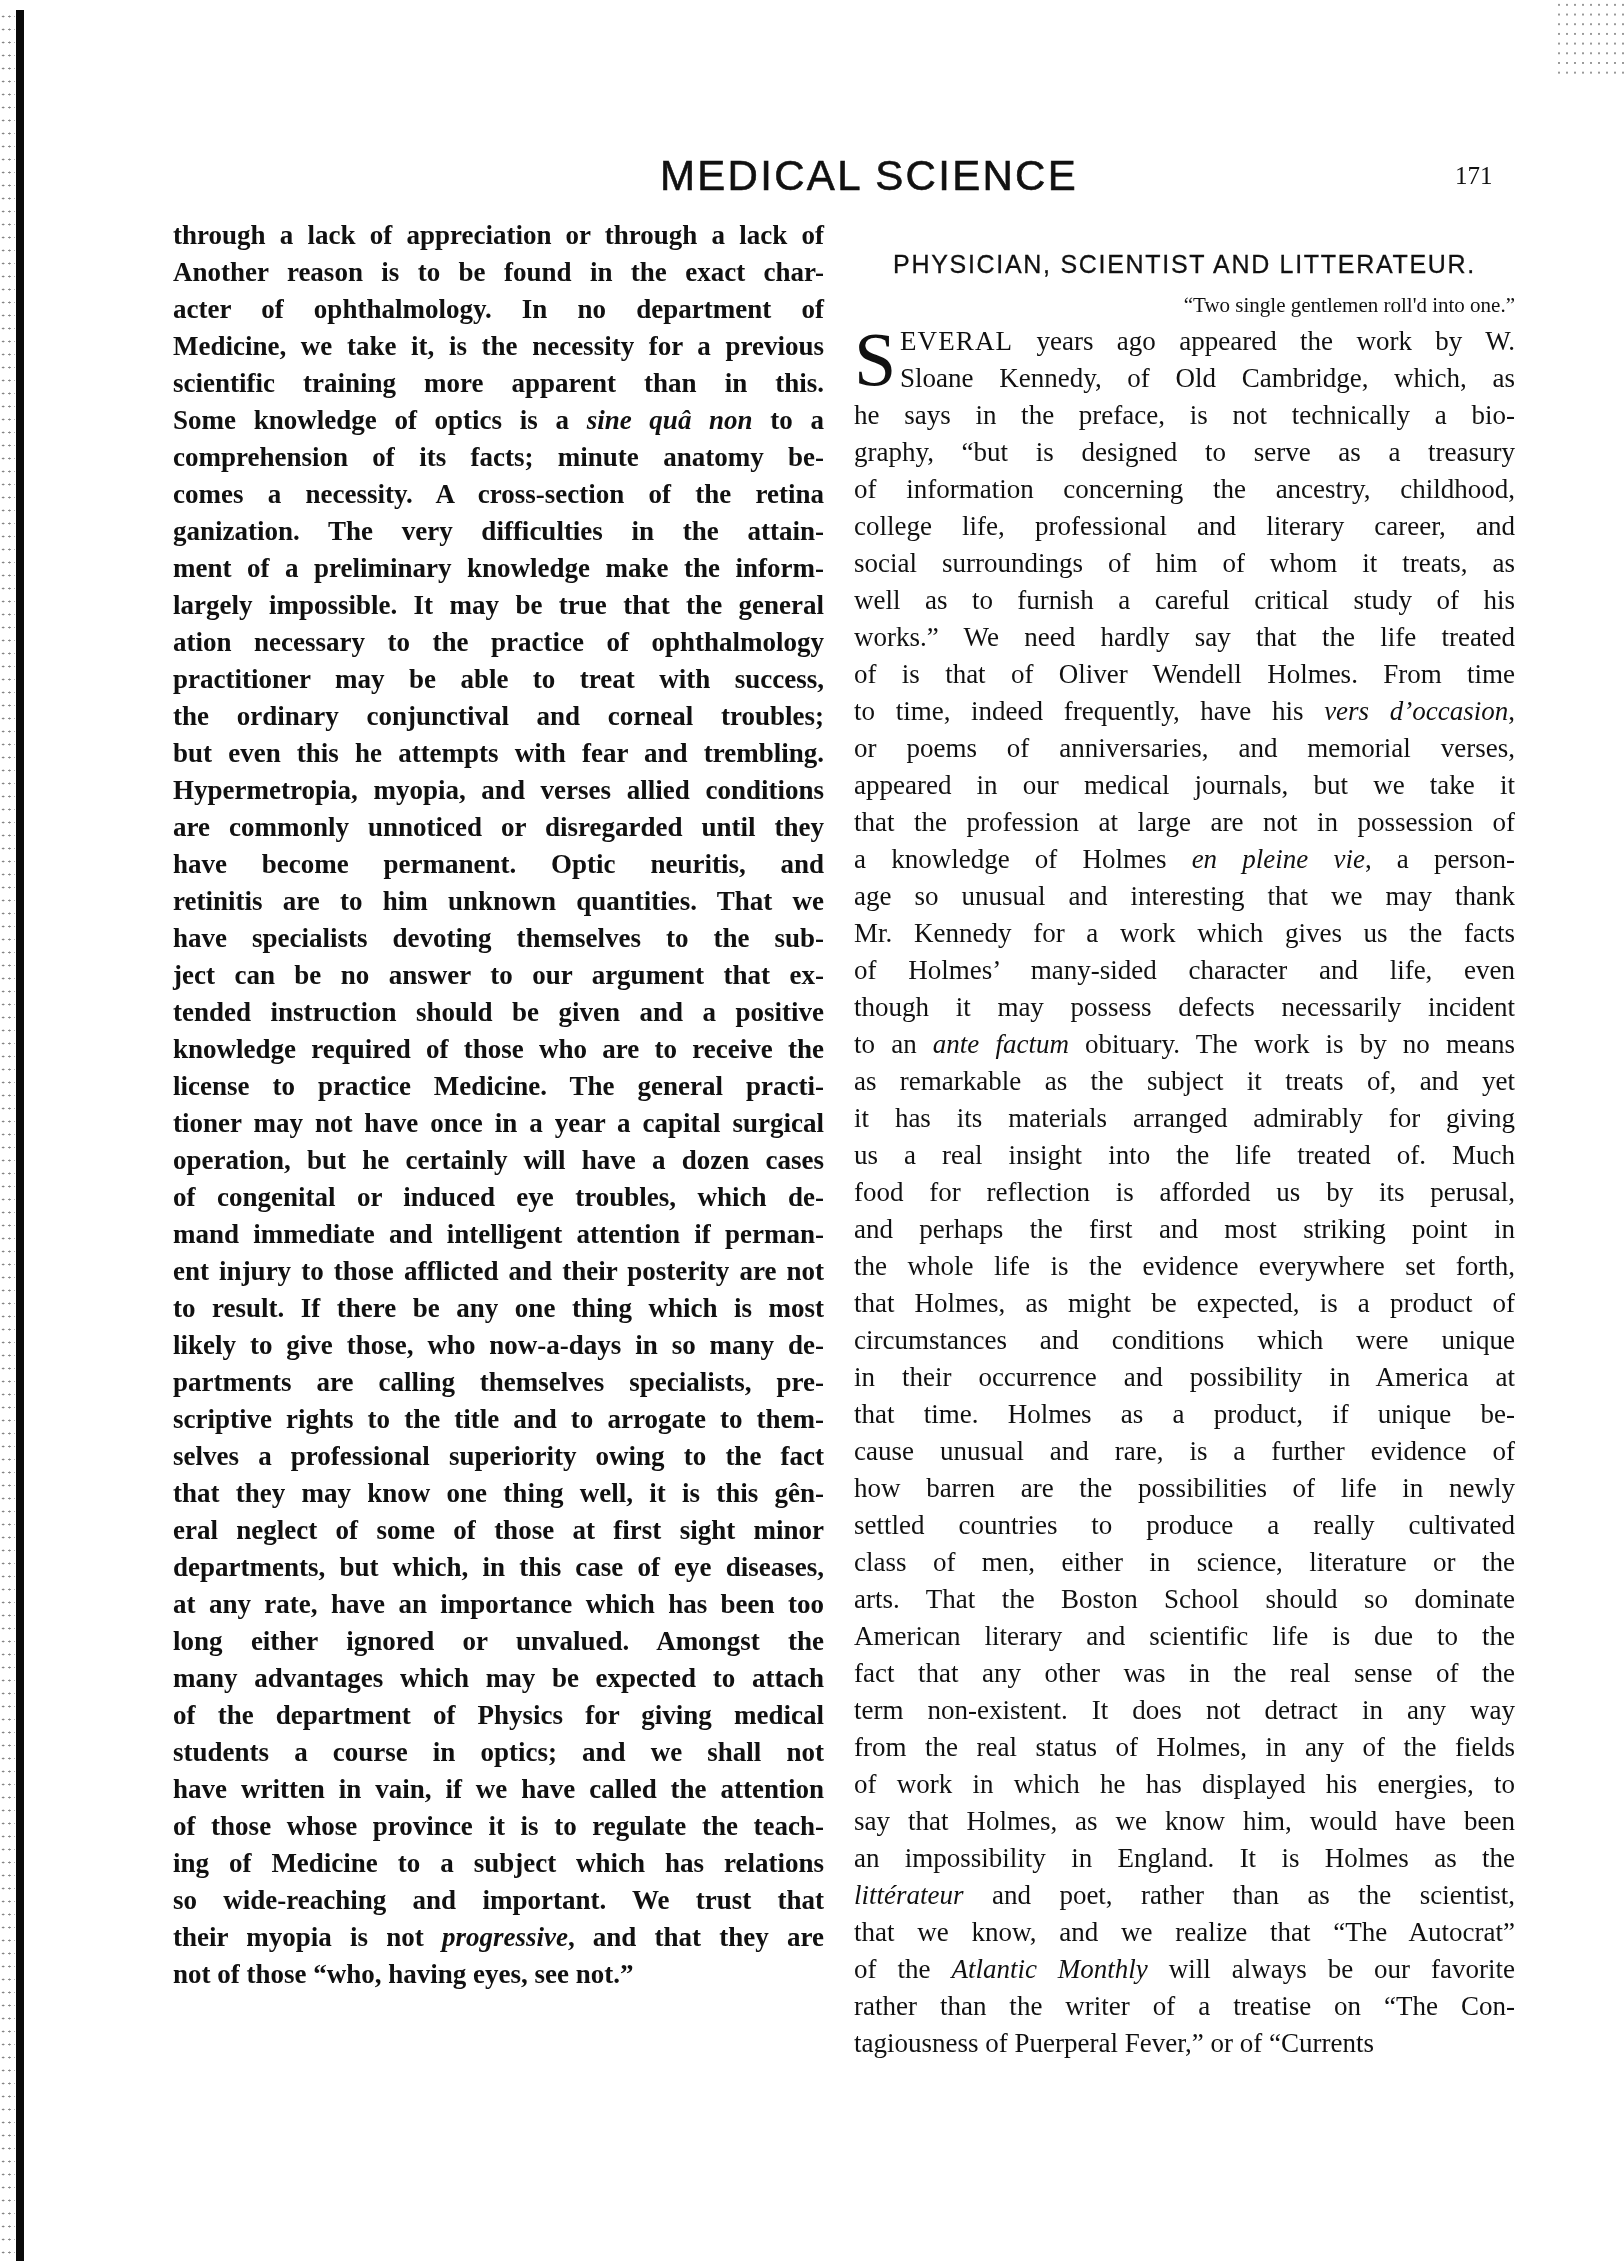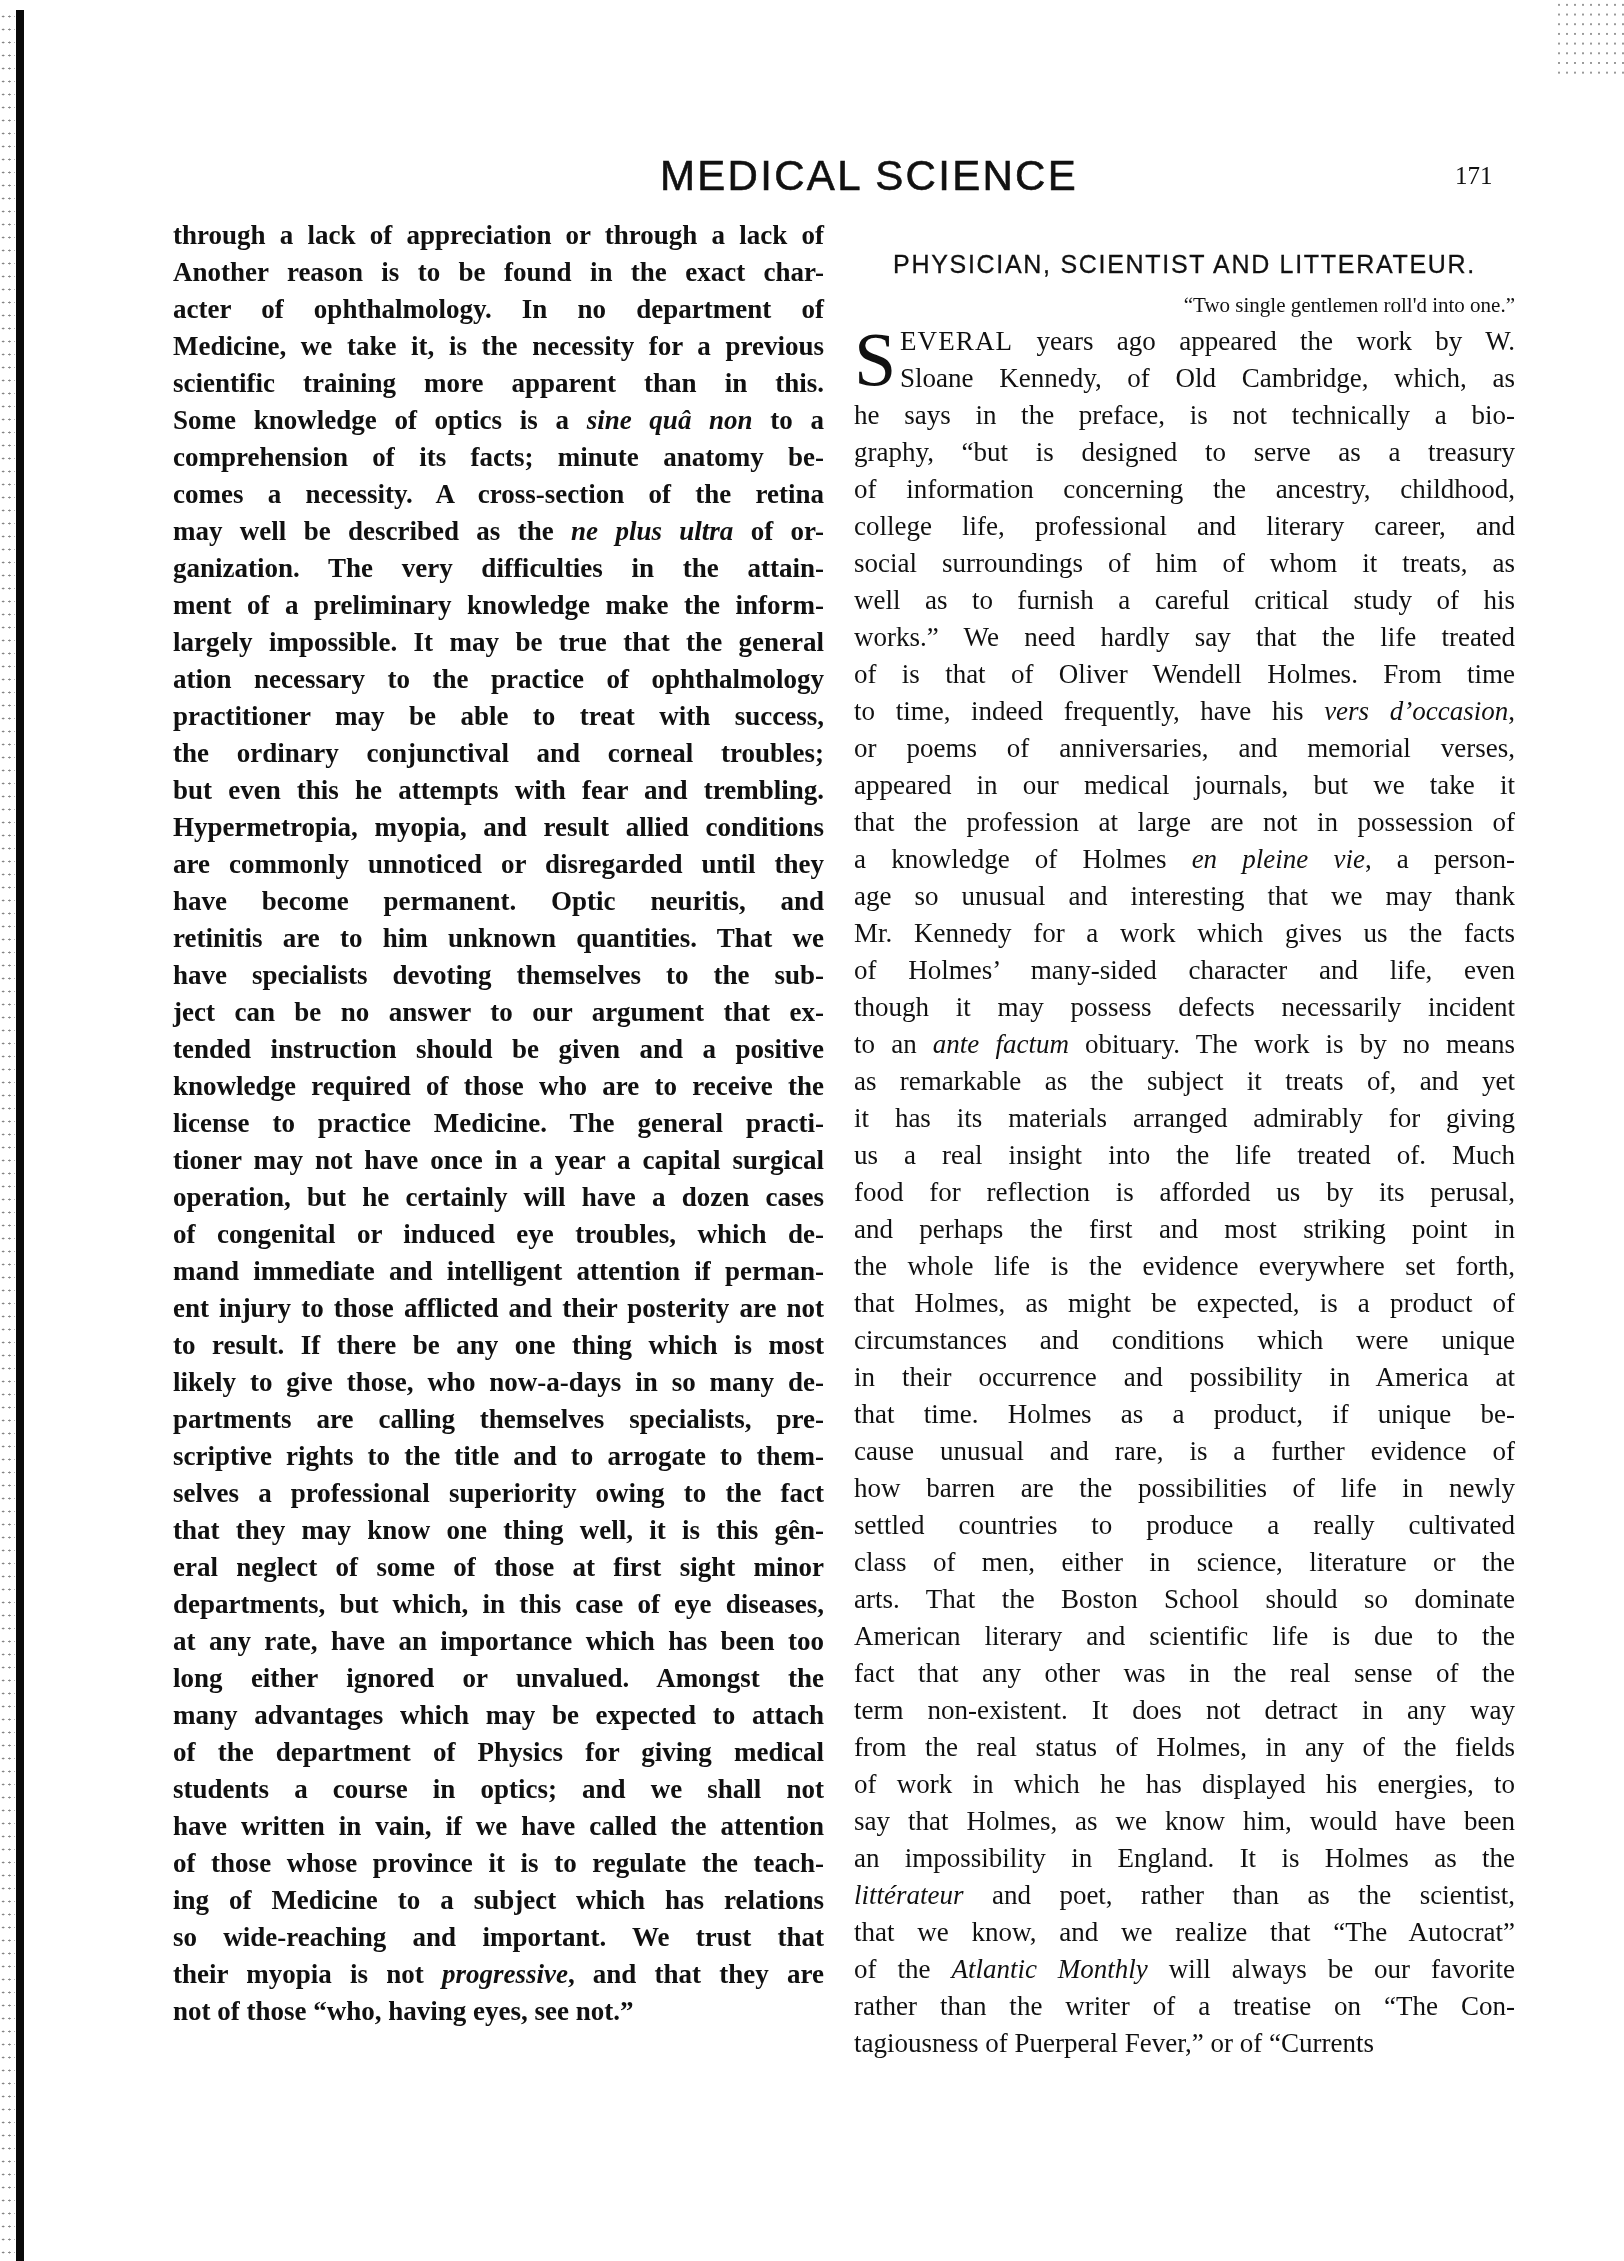--- a/index.html
+++ b/index.html
@@ -38,29 +38,28 @@
 
 <div class="col col-left" id="left-col">
     <span class="line"><span>through a lack of appreciation or through a lack of</span></span>
     <span class="line"><span>Another reason is to be found in the exact char-</span></span>
     <span class="line"><span>acter of ophthalmology.   In no department of</span></span>
     <span class="line"><span>Medicine, we take it, is the necessity for a previous</span></span>
     <span class="line"><span>scientific training more apparent than in this.</span></span>
     <span class="line"><span>Some knowledge of optics is a </span><span class="it">sine quâ non</span><span> to a</span></span>
     <span class="line"><span>comprehension of its facts; minute anatomy be-</span></span>
     <span class="line"><span>comes a necessity.   A cross-section of the retina</span></span>
-    <span class="line"><span>may well be described as the </span><span class="it">ne plus ultra</span><span> of or-</span></span>
     <span class="line"><span>ganization.  The very difficulties in the attain-</span></span>
     <span class="line"><span>ment of a preliminary knowledge make the inform-</span></span>
     <span class="line"><span>largely impossible.   It may be true that the general</span></span>
     <span class="line"><span>ation necessary to the practice of ophthalmology</span></span>
     <span class="line"><span>practitioner may be able to treat with success,</span></span>
     <span class="line"><span>the ordinary conjunctival and corneal troubles;</span></span>
     <span class="line"><span>but even this he attempts with fear and trembling.</span></span>
-    <span class="line"><span>Hypermetropia, myopia, and result allied conditions</span></span>
+    <span class="line"><span>Hypermetropia, myopia, and verses allied conditions</span></span>
     <span class="line"><span>are commonly unnoticed or disregarded until they</span></span>
     <span class="line"><span>have become permanent.  Optic neuritis, and</span></span>
     <span class="line"><span>retinitis are to him unknown quantities.  That we</span></span>
     <span class="line"><span>have specialists devoting themselves to the sub-</span></span>
     <span class="line"><span>ject can be no answer to our argument that ex-</span></span>
     <span class="line"><span>tended instruction should be given and a positive</span></span>
     <span class="line"><span>knowledge required of those who are to receive the</span></span>
     <span class="line"><span>license to practice Medicine.   The general practi-</span></span>
     <span class="line"><span>tioner may not have once in a year a capital surgical</span></span>
     <span class="line"><span>operation, but he certainly will have a dozen cases</span></span>

